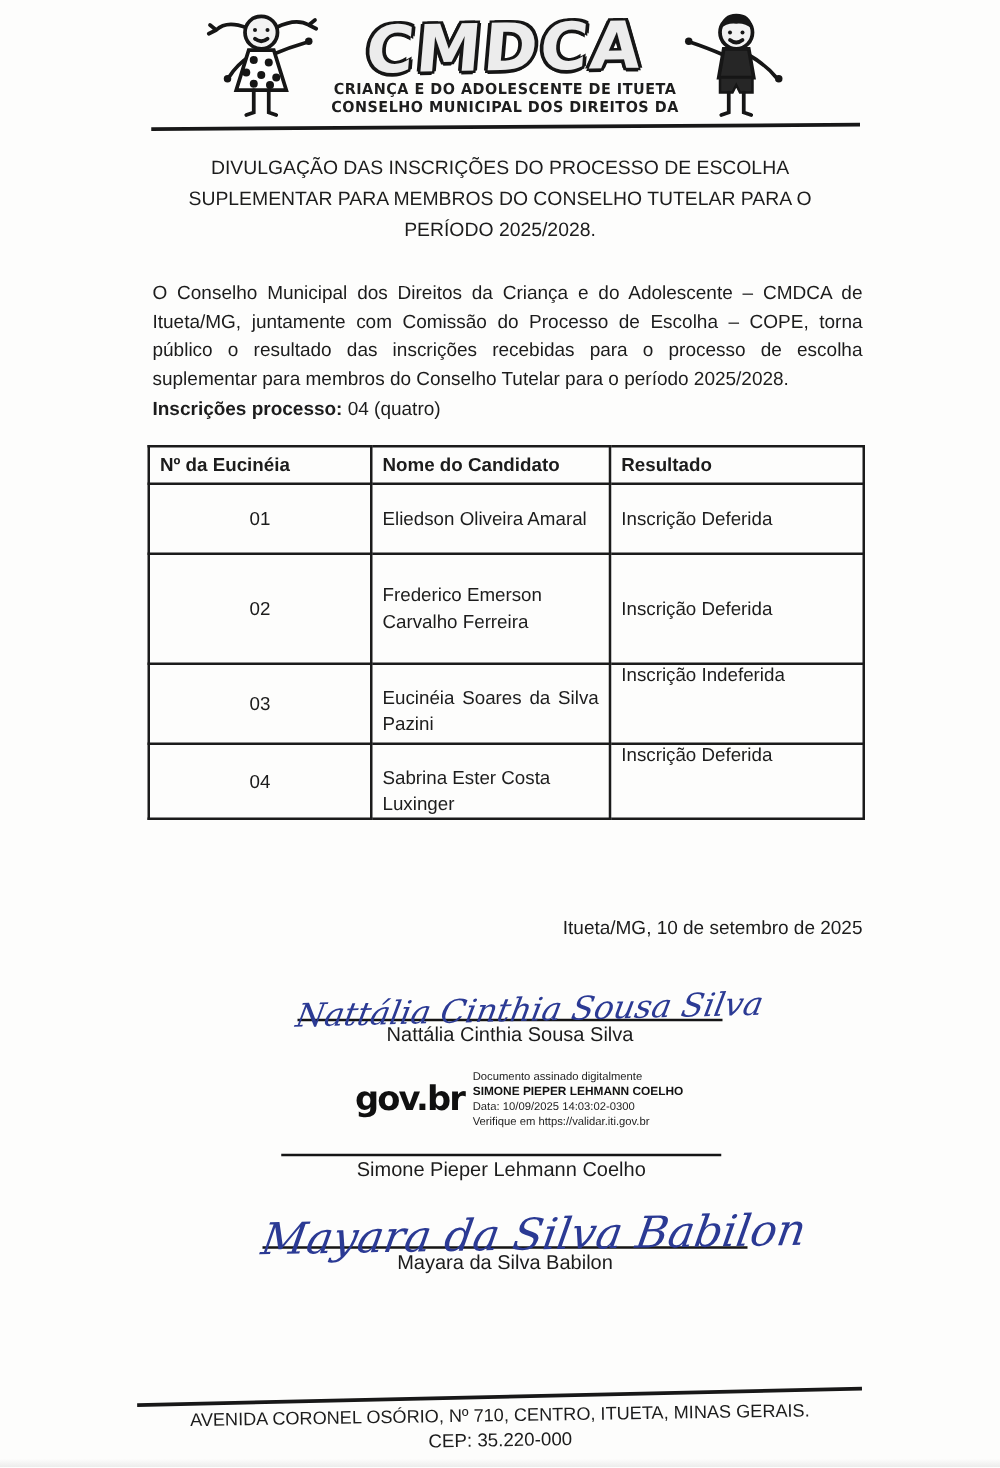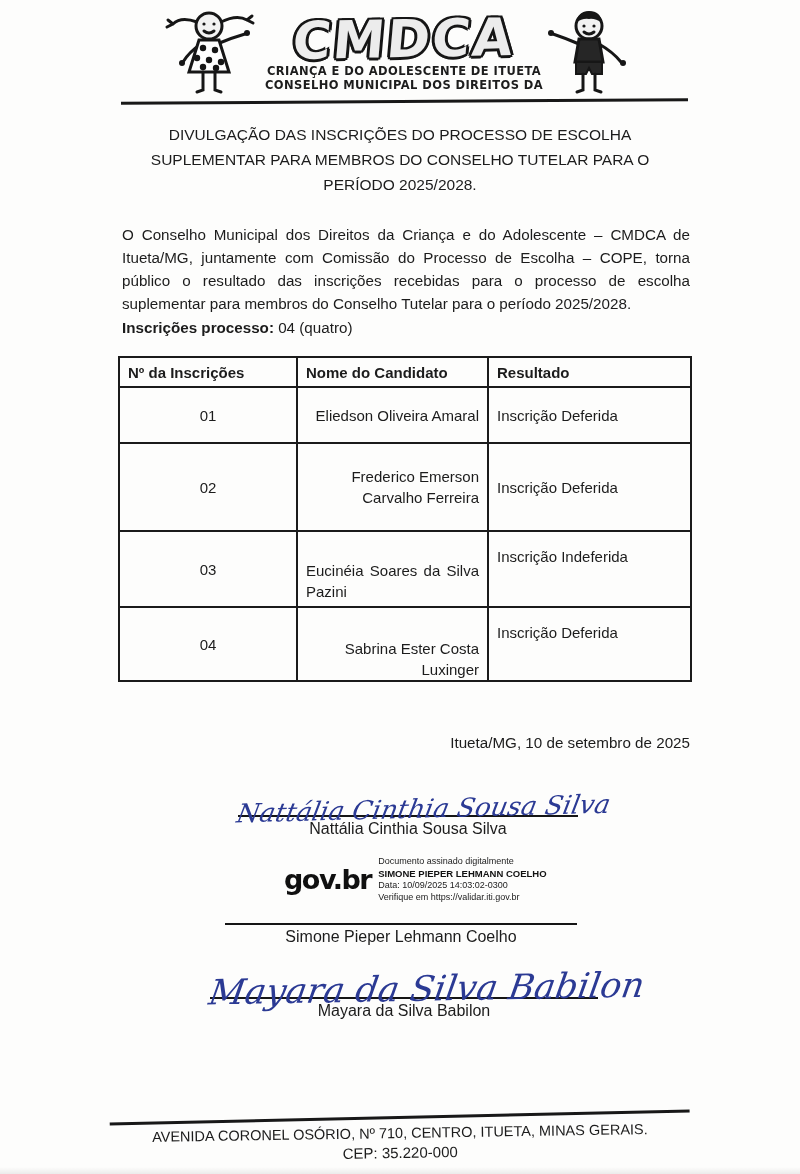--- a/index.html
+++ b/index.html
@@ -34,25 +34,25 @@
   table.insc{position:absolute;top:356px;left:118px;border-collapse:collapse;
     font-size:15px;}
   table.insc th,table.insc td{border:2px solid #1b1b1b;padding:2px 8px;}
   table.insc th{font-weight:bold;text-align:left;height:24px;}
   col.c1{width:178px;}col.c2{width:191px;}col.c3{width:203px;}
   td.num{text-align:center;vertical-align:middle;}
   tr.r1 td{height:50px;margin-left:38px;}
   tr.r2 td{height:82px;}
   tr.r3 td{height:56px;}
   tr.r4 td{height:54px;}
-  td.name{vertical-align:middle;line-height:21px;text-align:right;}
+  td.name{vertical-align:middle;line-height:21px;}
   tr.r3 td.name{text-align:justify;vertical-align:bottom;padding-bottom:4px;}
   tr.r4 td.name{vertical-align:bottom;padding-bottom:0;}
   td.res{vertical-align:middle;}
-  tr.r3 td.res,tr.r4 td.res{vertical-align:top;padding-top:16px;}
+  tr.r3 td.res,tr.r4 td.res{vertical-align:top;padding-top:0;}
   
   .dateline{position:absolute;top:734px;left:0;width:690px;text-align:right;
     font-size:15.2px;}
   
   .sigblock{position:absolute;text-align:center;}
   .handwriting{display:block;font-family:"DejaVu Serif",serif;font-style:italic;
     color:#2b3a94;white-space:nowrap;line-height:1;}
   .sig1{top:796px;left:238px;width:340px;}
   .sig1 .handwriting{font-size:26px;transform:skewX(-12deg) rotate(-1.5deg);margin-bottom:-7px;}
   .sig-line{border-bottom:2px solid #151515;height:0;}
@@ -151,21 +151,21 @@
   </div>
 
   <table class="insc">
     <colgroup>
         <col class="c1">
         <col class="c2">
         <col class="c3">
       </colgroup>
     <thead>
       <tr>
-        <th>Nº da Inscrições</th>
+        <th>Nº da Eucinéia</th>
         <th>Nome do Candidato</th>
         <th>Resultado</th>
       </tr>
     </thead>
     <tbody>
       <tr class="r1">
         <td class="num">01</td>
         <td class="name">Eliedson Oliveira Amaral</td>
         <td class="res">Inscrição Deferida</td>
       </tr>

